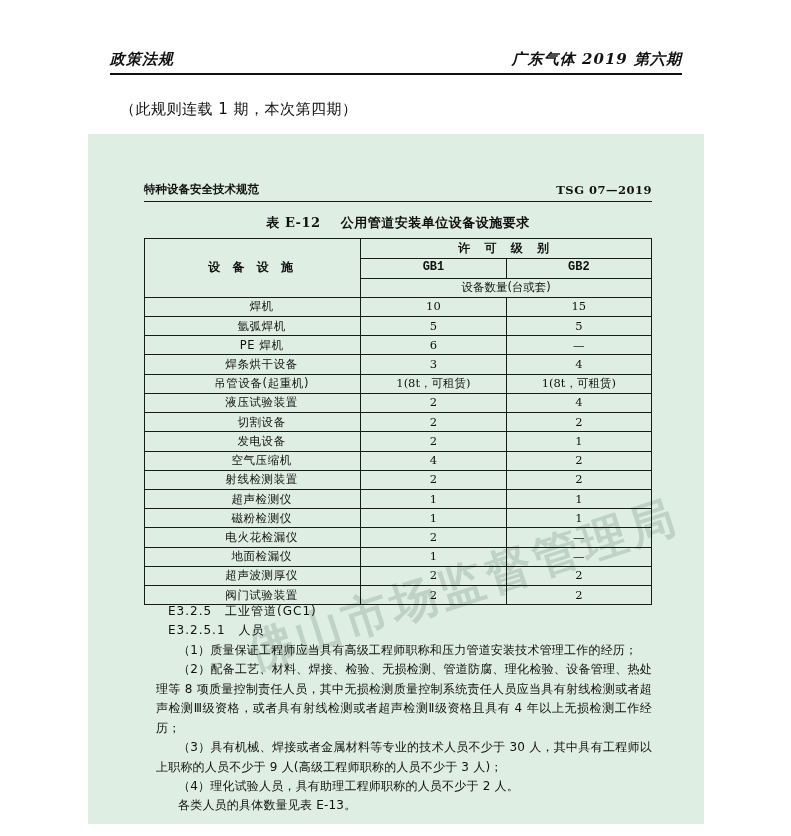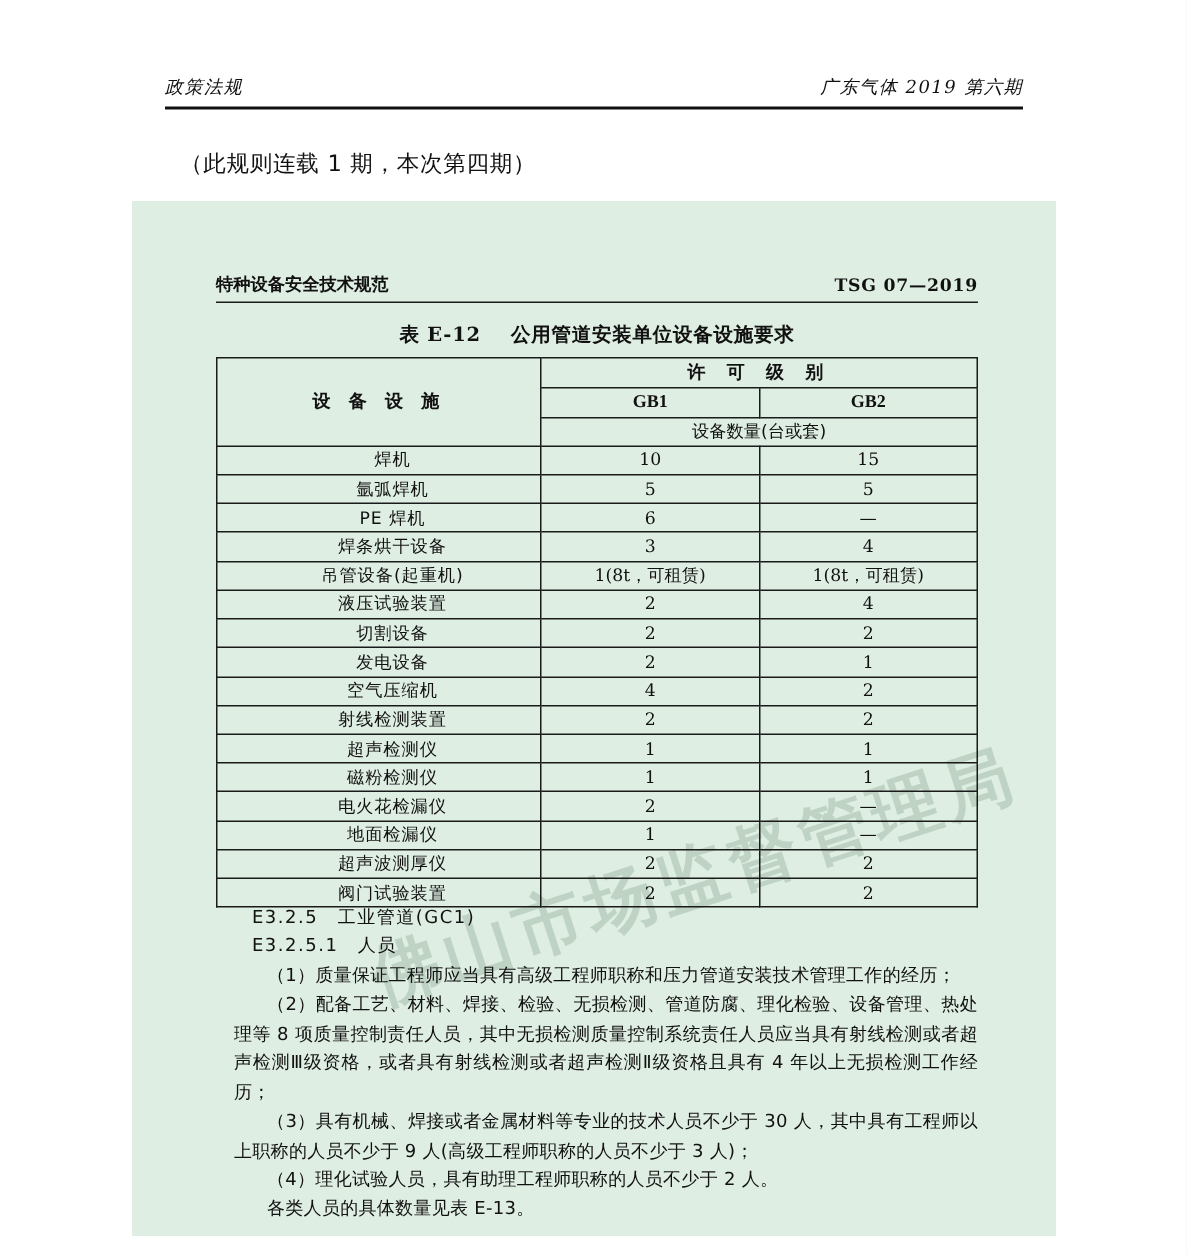--- a/index.html
+++ b/index.html
@@ -18,23 +18,23 @@
 
   
   .page-header {
     position: absolute;
     left: 110px;
     top: 50px;
     width: 572px;
     display: flex;
     justify-content: space-between;
     align-items: flex-end;
-    font-weight: normal;
+    font-weight: bold;
     font-style: italic;
-    font-size: 12px;
+    font-size: 15px;
     letter-spacing: 1px;
   }
   .page-header .rule {
     position: absolute;
     left: 0;
     right: 0;
     bottom: -6px;
     height: 2px;
     background: #111;
   }
@@ -112,21 +112,21 @@
     letter-spacing: 4px;
     font-size: 12px;
   }
   table.spec .hdr-level {
     font-weight: bold;
     letter-spacing: 5px;
     font-size: 12px;
   }
   table.spec .hdr-gb {
     font-weight: bold;
-    font-family: Liberation Serif, serif;
+    font-family: Liberation Mono, monospace;
     font-size: 12px;
   }
   table.spec .hdr-qty {
     font-weight: normal;
     font-size: 11.5px;
   }
   table.spec td.rowname {
     font-size: 11.5px;
     letter-spacing: .6px;
     padding-left: 20px;

